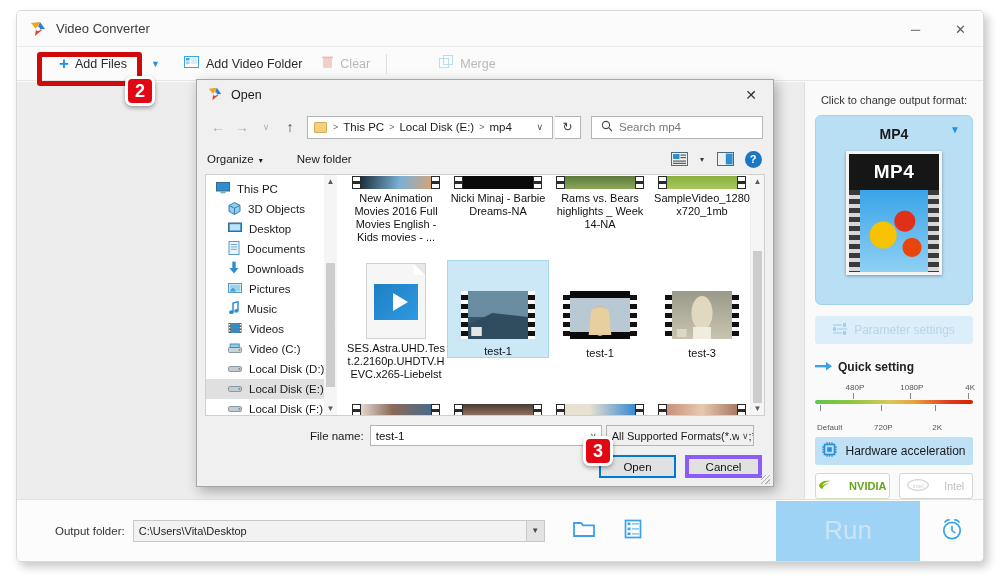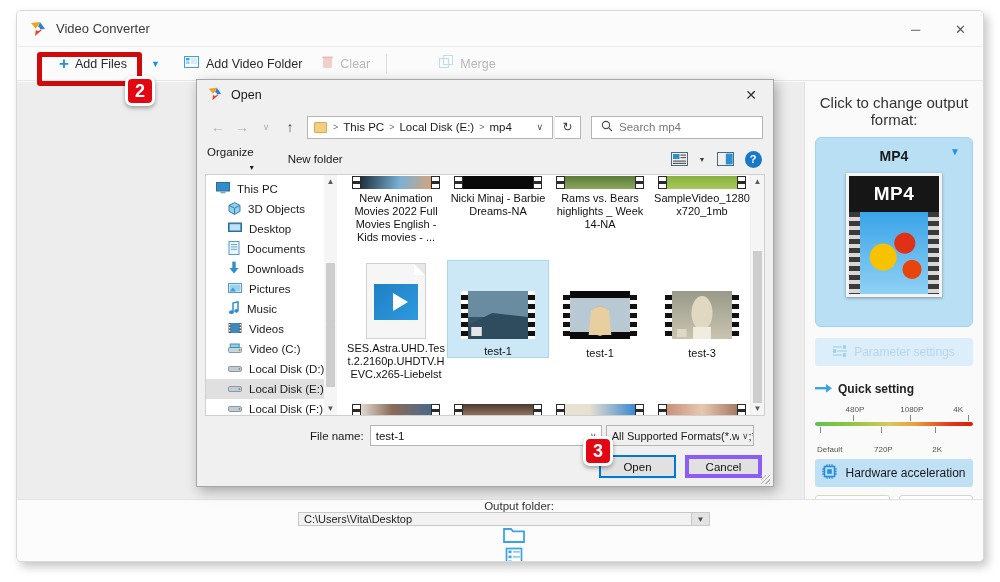--- a/index.html
+++ b/index.html
@@ -40,21 +40,21 @@
   .tb-item.disabled{ color:#b9b9b9; }
   #add-files-btn{ margin-left:38px; padding-left:4px; }
   .plus{ color:#1e90e8; font-size:17px; font-weight:bold; margin-right:6px; line-height:1; }
   #add-files-caret{ color:#1e90e8; font-size:9px; padding:0 14px; }
   .tb-sep{ width:1px; height:20px; background:#dcdcdc; margin:0 6px; }
 
   
   #app-body{ position:absolute; left:0; right:0; top:71px; bottom:62px; display:flex; }
   #file-area{ flex:1; background:#ededed; border-right:1px solid #e0e0e0;}
   #right-panel{ width:178px; background:#fafafa; padding:12px 10px 0 10px; }
-  #right-hint{ font-size:15px; color:#333; text-align:center; margin-bottom:9px; }
+  #right-hint{ font-size:11px; color:#333; text-align:center; margin-bottom:9px; }
 
   #format-card{
     background:#b9dff5; border:1px solid #a3d2ef; border-radius:6px;
     height:190px; padding:7px 8px; position:relative;
   }
   #format-name{ text-align:center; font-size:14px; font-weight:bold; color:#1a1a1a; line-height:22px; }
   #format-caret{ position:absolute; right:12px; top:8px; color:#1e90e8; font-size:10px; }
   #format-thumb{
     width:96px; height:124px; margin:6px auto 0; background:#f0f0f0;
     border:3px solid #f4f4f4; box-shadow:0 1px 3px rgba(0,0,0,.35);
@@ -102,21 +102,21 @@
   #gpu-row{ display:flex; gap:9px; margin-top:8px; }
   .gpu-btn{ flex:1; height:26px; border:1px solid #d4d4d4; border-radius:3px;
     background:#fff; display:flex; align-items:center; justify-content:center; gap:15px; font-size:10.5px; }
   #nvidia-btn{ border-color:#cfe0b8; }
   #nvidia-text{ color:#64a61e; font-weight:bold; font-size:11px; }
   #intel-text{ color:#bdbdbd; }
 
   
   #bottom-bar{
     position:absolute; left:0; right:0; bottom:0; height:62px;
-    background:#fcfcfc; border-top:1px solid #e3e3e3; display:flex; align-items:center;flex-direction:column;
+    background:#fcfcfc; border-top:1px solid #e3e3e3; display:flex; align-items:center;
   }
   #out-label{ margin-left:38px; font-size:11.5px; color:#333; }
   #out-input{
     margin-left:8px; width:412px; height:22px; background:#f2f2f2;
     border:1px solid #c8c8c8; display:flex; align-items:center; position:relative;
     font-size:11px; color:#222; padding-left:5px;
   }
   #out-caret{ position:absolute; right:0; top:0; bottom:0; width:18px; background:#e3e3e3;
     border-left:1px solid #c8c8c8; display:flex; align-items:center; justify-content:center;
     color:#4a4a4a; font-size:8px;}
@@ -151,21 +151,21 @@
   .crumb-sep{ color:#6d6d6d; font-size:9px; padding:0 1px; }
   #crumb-folder{ width:13px; height:11px; background:#f3cf82; border:1px solid #d7ab4f; border-radius:1px; margin:0 5px 0 6px; }
   #crumb-caret{ margin-left:auto; padding:0 9px; color:#4a4a4a; font-size:9px; }
   #refresh-btn{ width:26px; height:23px; border:1px solid #b5b5b5; border-left:none;
     background:#fff; display:flex; align-items:center; justify-content:center; color:#3a3a3a; font-size:12px; }
   #searchbox{
     width:172px; height:23px; background:#fff; border:1px solid #b5b5b5; margin-left:8px;
     display:flex; align-items:center; gap:6px; padding-left:9px; font-size:11.5px; color:#767676;
   }
   #dlg-cmdbar{ height:30px; display:flex; align-items:center; padding:0 10px; position:relative; }
-  #organize{ font-size:11.5px; color:#1a1a1a; display:flex; align-items:flex-end; gap:5px;flex-direction:column; }
+  #organize{ font-size:11.5px; color:#1a1a1a; display:flex; align-items:flex-end; gap:5px; }
   #newfolder{ font-size:11.5px; color:#1a1a1a; margin-left:34px; }
   #view-tools{ position:absolute; right:8px; display:flex; align-items:center; gap:4px; }
   .vt{ width:24px; height:22px; display:flex; align-items:center; justify-content:center; }
   #help-circle{ width:17px; height:17px; border-radius:50%; background:#1878c8; color:#fff;
     font-size:11px; font-weight:bold; display:flex; align-items:center; justify-content:center; }
 
   #dlg-main{ flex:1; display:flex; margin:0 8px; border:1px solid #cfcfcf; background:#fff; overflow:hidden; }
   #nav-pane{ width:131px; background:#fff; padding-top:4px; position:relative; overflow:hidden;}
   .nav-item{ height:20px; display:flex; align-items:center; font-size:11.5px; color:#1a1a1a; padding-left:10px; gap:7px; }
   .nav-item.sel{ background:#e0e0e0; }
@@ -334,21 +334,21 @@
             <path d="M11 1 L17 5.2 L11 9.4 Z" fill="#3aa3e8"></path>
           </svg>
         </span>
         <span id="quick-label">Quick setting</span>
       </div>
 
       <div id="slider-wrap">
         <div class="tick-row tick-top">
           <span style="position:absolute;left:24%;transform:translateX(-50%)">480P</span>
           <span style="position:absolute;left:60%;transform:translateX(-50%)">1080P</span>
-          <span style="position:absolute;right:12px">4K</span>
+          <span style="position:absolute;right:0">4K</span>
         </div>
         <div class="tick-mark" style="left:24%"></div>
         <div class="tick-mark" style="left:60%"></div>
         <div class="tick-mark" style="left:97%"></div>
         <div id="slider-bar"></div>
         <div class="tick-mark" style="top:22px;left:3%"></div>
         <div class="tick-mark" style="top:22px;left:42%"></div>
         <div class="tick-mark" style="top:22px;left:76%"></div>
         <div class="tick-row tick-bot">
           <span style="position:absolute;left:0">Default</span>
@@ -614,21 +614,21 @@
     </div>
 
     <div id="list-pane">
       <div id="grid">
 
         <div class="grid-row" style="margin-top:-2px">
           <div class="cell">
             <div class="thin-film">
                 <div class="thin-img" style="background:linear-gradient(100deg,#1d2f3a,#7ab0d6 55%,#d4a47a)"></div>
               </div>
-            <div class="cell-name">New Animation Movies 2022 Full Movies English - Kids movies - ...</div>
+            <div class="cell-name">New Animation Movies 2016 Full Movies English - Kids movies - ...</div>
           </div>
           <div class="cell">
             <div class="thin-film">
                 <div class="thin-img" style="background:#0a0a0a"></div>
               </div>
             <div class="cell-name">Nicki Minaj - Barbie Dreams-NA</div>
           </div>
           <div class="cell">
             <div class="thin-film">
                 <div class="thin-img" style="background:linear-gradient(#5c7a3a,#8aa85c)"></div>

